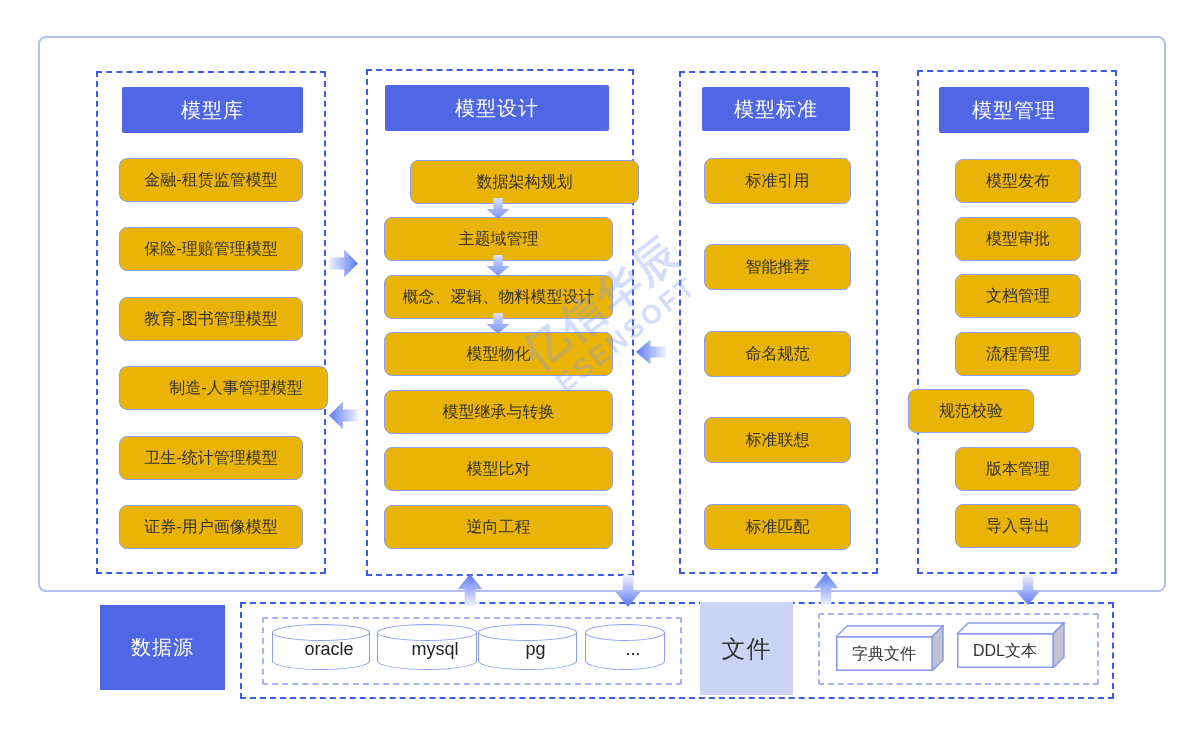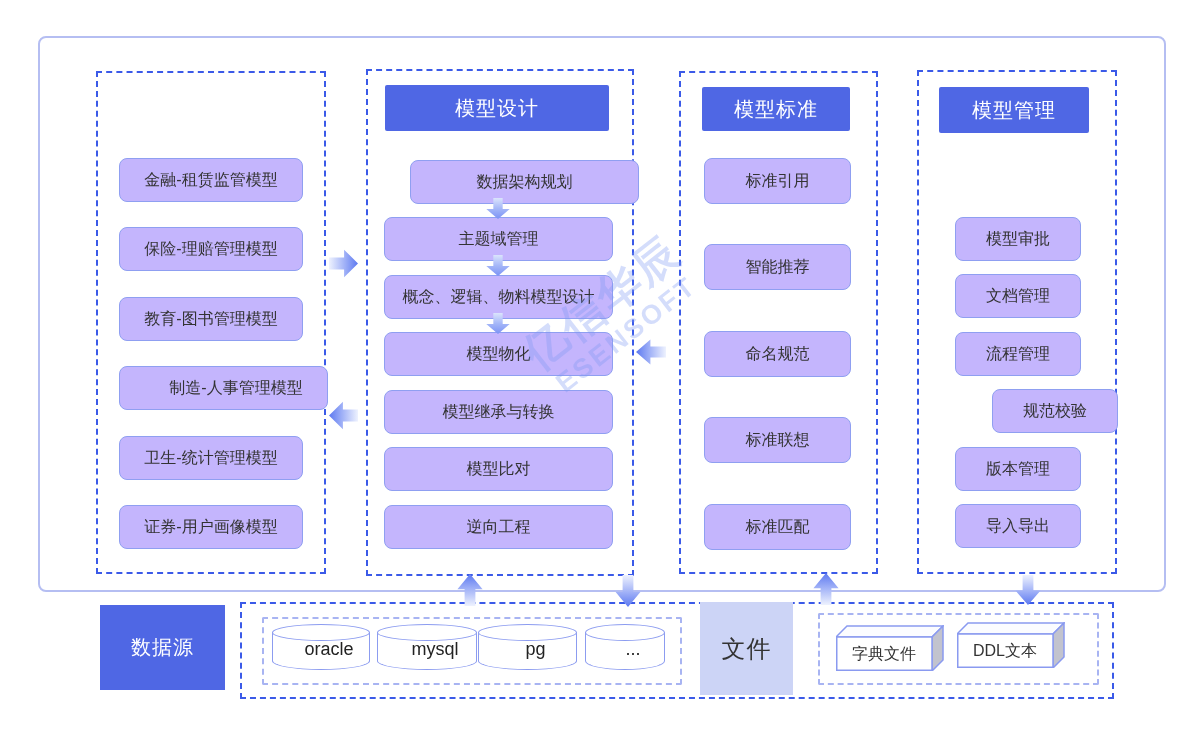--- a/index.html
+++ b/index.html
@@ -21,21 +21,21 @@
 
   
   .col-header {
     background:#4f67e4; color:#ffffff; font-size:20px; letter-spacing:1px;
     display:flex; align-items:center; justify-content:center; z-index:2;
     border-radius:2px;
   }
 
   
   .item {
-    background:#c4b5fd; border:1.5px solid #8f9ff1; border-radius:8px;
+    background:#eab308; border:1.5px solid #8f9ff1; border-radius:8px;
     color:#333333; font-size:16px;
     display:flex; align-items:center; justify-content:center;
     z-index:2; white-space:nowrap;
   }
 
   
   .arr { z-index:3; }
   .arr-right {
     background:linear-gradient(90deg,#eef2fe 0%,#9fb0f7 55%,#5d79f0 100%);
     clip-path:polygon(0% 32%, 52% 32%, 52% 8%, 100% 50%, 52% 92%, 52% 68%, 0% 68%);
@@ -108,20 +108,21 @@
 <div class="canvas">
 
   <div class="abs main-frame" style="left:38px; top:36px; width:1124px; height:552px;"></div>
 
   <div class="abs watermark" style="left:528px; top:268px; width:210px; height:150px;">
     <div class="wm1">亿信华辰</div>
     <div class="wm2">ESENSOFT</div>
   </div>
 
   <div class="abs col-frame" style="left:96px; top:71px; width:226px; height:499px;"></div>
+  <div class="abs col-header" style="left:122px; top:87px; width:181px; height:46px;">模型库</div>
   <div class="abs item" style="left:119px; top:158px; width:182px; height:42px;">金融-租赁监管模型</div>
   <div class="abs item" style="left:119px; top:227px; width:182px; height:42px;">保险-理赔管理模型</div>
   <div class="abs item" style="left:119px; top:297px; width:182px; height:42px;">教育-图书管理模型</div>
   <div class="abs item" style="left:119px; top:366px; width:182px; height:42px;padding-left:25px;">制造-人事管理模型</div>
   <div class="abs item" style="left:119px; top:436px; width:182px; height:42px;">卫生-统计管理模型</div>
   <div class="abs item" style="left:119px; top:505px; width:182px; height:42px;">证券-用户画像模型</div>
 
   <div class="abs col-frame" style="left:366px; top:69px; width:264px; height:503px;"></div>
   <div class="abs col-header" style="left:385px; top:85px; width:224px; height:46px;">模型设计</div>
   <div class="abs item" style="left:384px; top:160px; width:227px; height:42px;margin-left:26px;">数据架构规划</div>
@@ -139,24 +140,25 @@
   <div class="abs col-frame" style="left:679px; top:71px; width:195px; height:499px;"></div>
   <div class="abs col-header" style="left:702px; top:87px; width:148px; height:44px;">模型标准</div>
   <div class="abs item" style="left:704px; top:158px; width:145px; height:44px;">标准引用</div>
   <div class="abs item" style="left:704px; top:244px; width:145px; height:44px;">智能推荐</div>
   <div class="abs item" style="left:704px; top:331px; width:145px; height:44px;">命名规范</div>
   <div class="abs item" style="left:704px; top:417px; width:145px; height:44px;">标准联想</div>
   <div class="abs item" style="left:704px; top:504px; width:145px; height:44px;">标准匹配</div>
 
   <div class="abs col-frame" style="left:917px; top:70px; width:196px; height:500px;"></div>
   <div class="abs col-header" style="left:939px; top:87px; width:150px; height:46px;">模型管理</div>
+  <div class="abs item" style="left:955px; top:159px; width:124px; height:42px;">模型发布</div>
   <div class="abs item" style="left:955px; top:217px; width:124px; height:42px;">模型审批</div>
   <div class="abs item" style="left:955px; top:274px; width:124px; height:42px;">文档管理</div>
   <div class="abs item" style="left:955px; top:332px; width:124px; height:42px;">流程管理</div>
-  <div class="abs item" style="left:992px; top:389px; width:124px; height:42px;">规范校验</div>
+  <div class="abs item" style="left:908px; top:389px; width:124px; height:42px;">规范校验</div>
   <div class="abs item" style="left:955px; top:447px; width:124px; height:42px;">版本管理</div>
   <div class="abs item" style="left:955px; top:504px; width:124px; height:42px;">导入导出</div>
 
   <div class="abs arr arr-right" style="left:329px; top:247px; width:29px; height:33px;"></div>
   <div class="abs arr arr-left" style="left:329px; top:399px; width:29px; height:33px;"></div>
   <div class="abs arr arr-left" style="left:636px; top:337px; width:30px; height:30px;"></div>
 
   <div class="abs arr arr-up" style="left:455px; top:574px; width:30px; height:32px;"></div>
   <div class="abs arr arr-down" style="left:613px; top:575px; width:30px; height:32px;"></div>
   <div class="abs arr arr-up" style="left:811px; top:573px; width:30px; height:32px;"></div>

